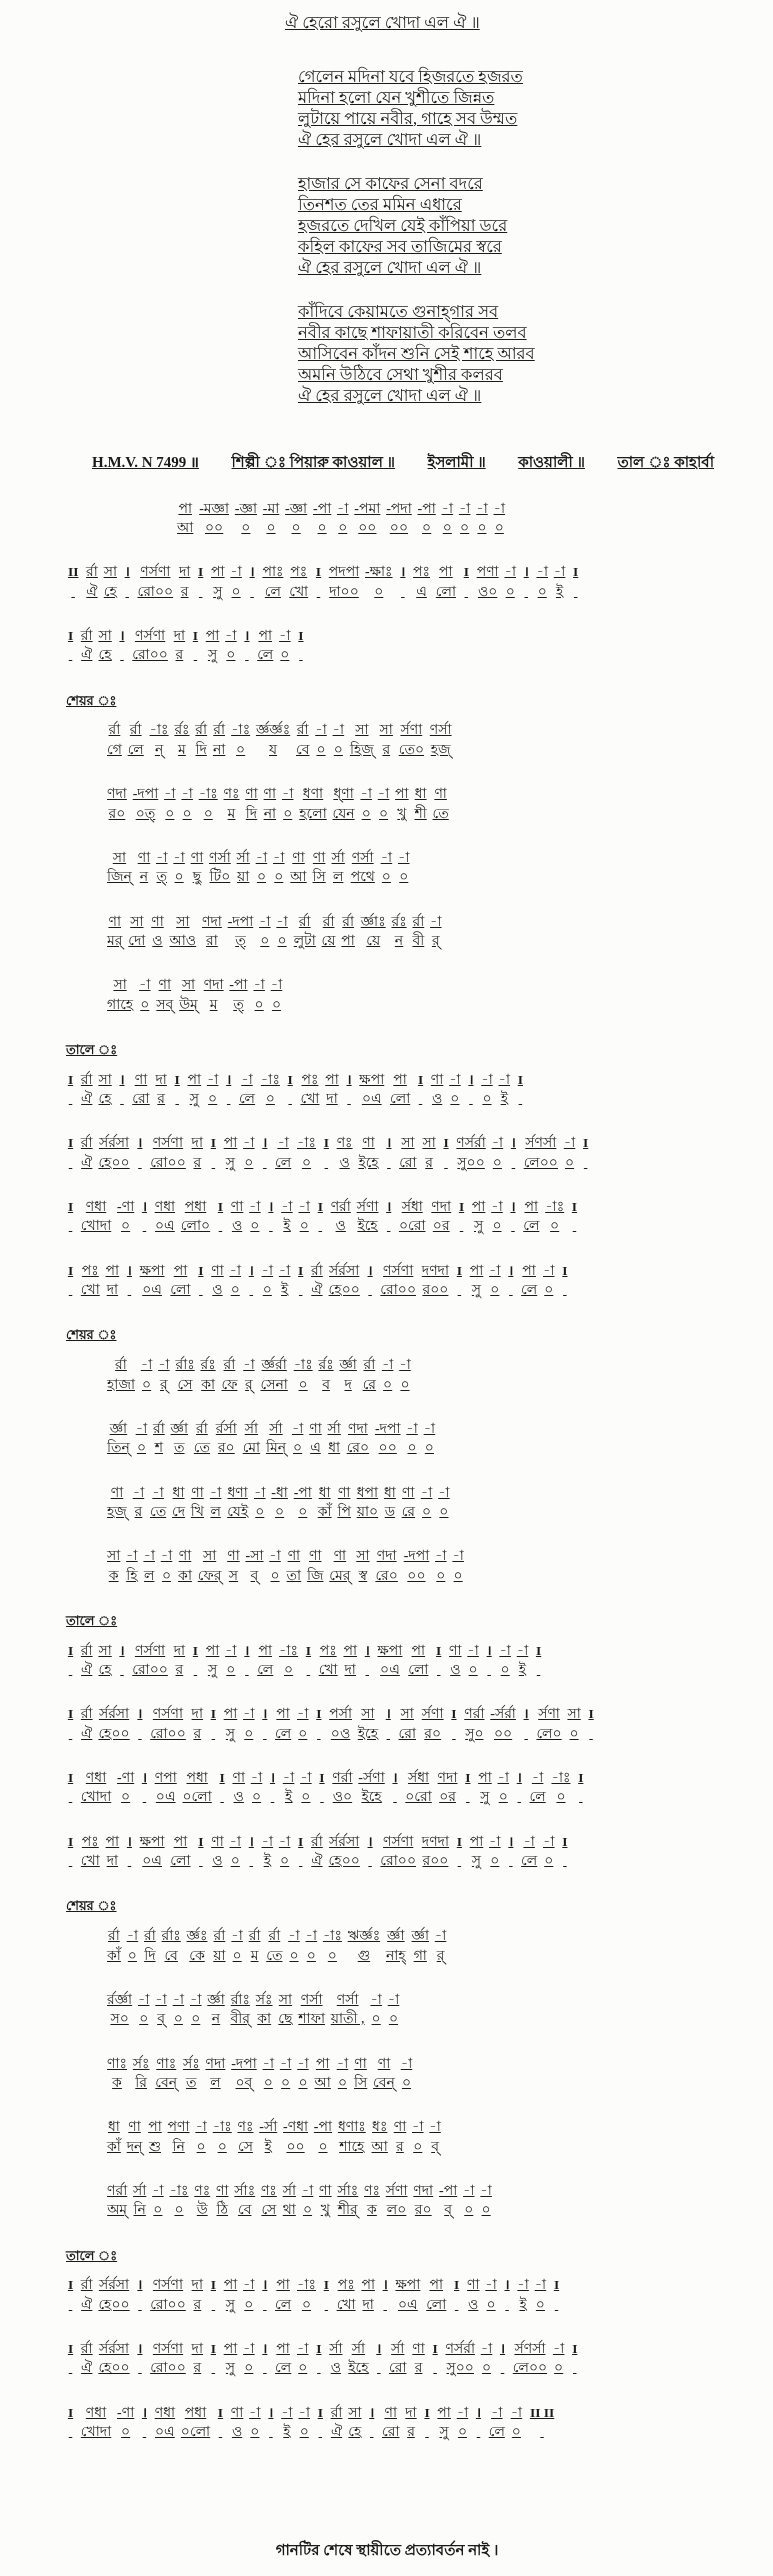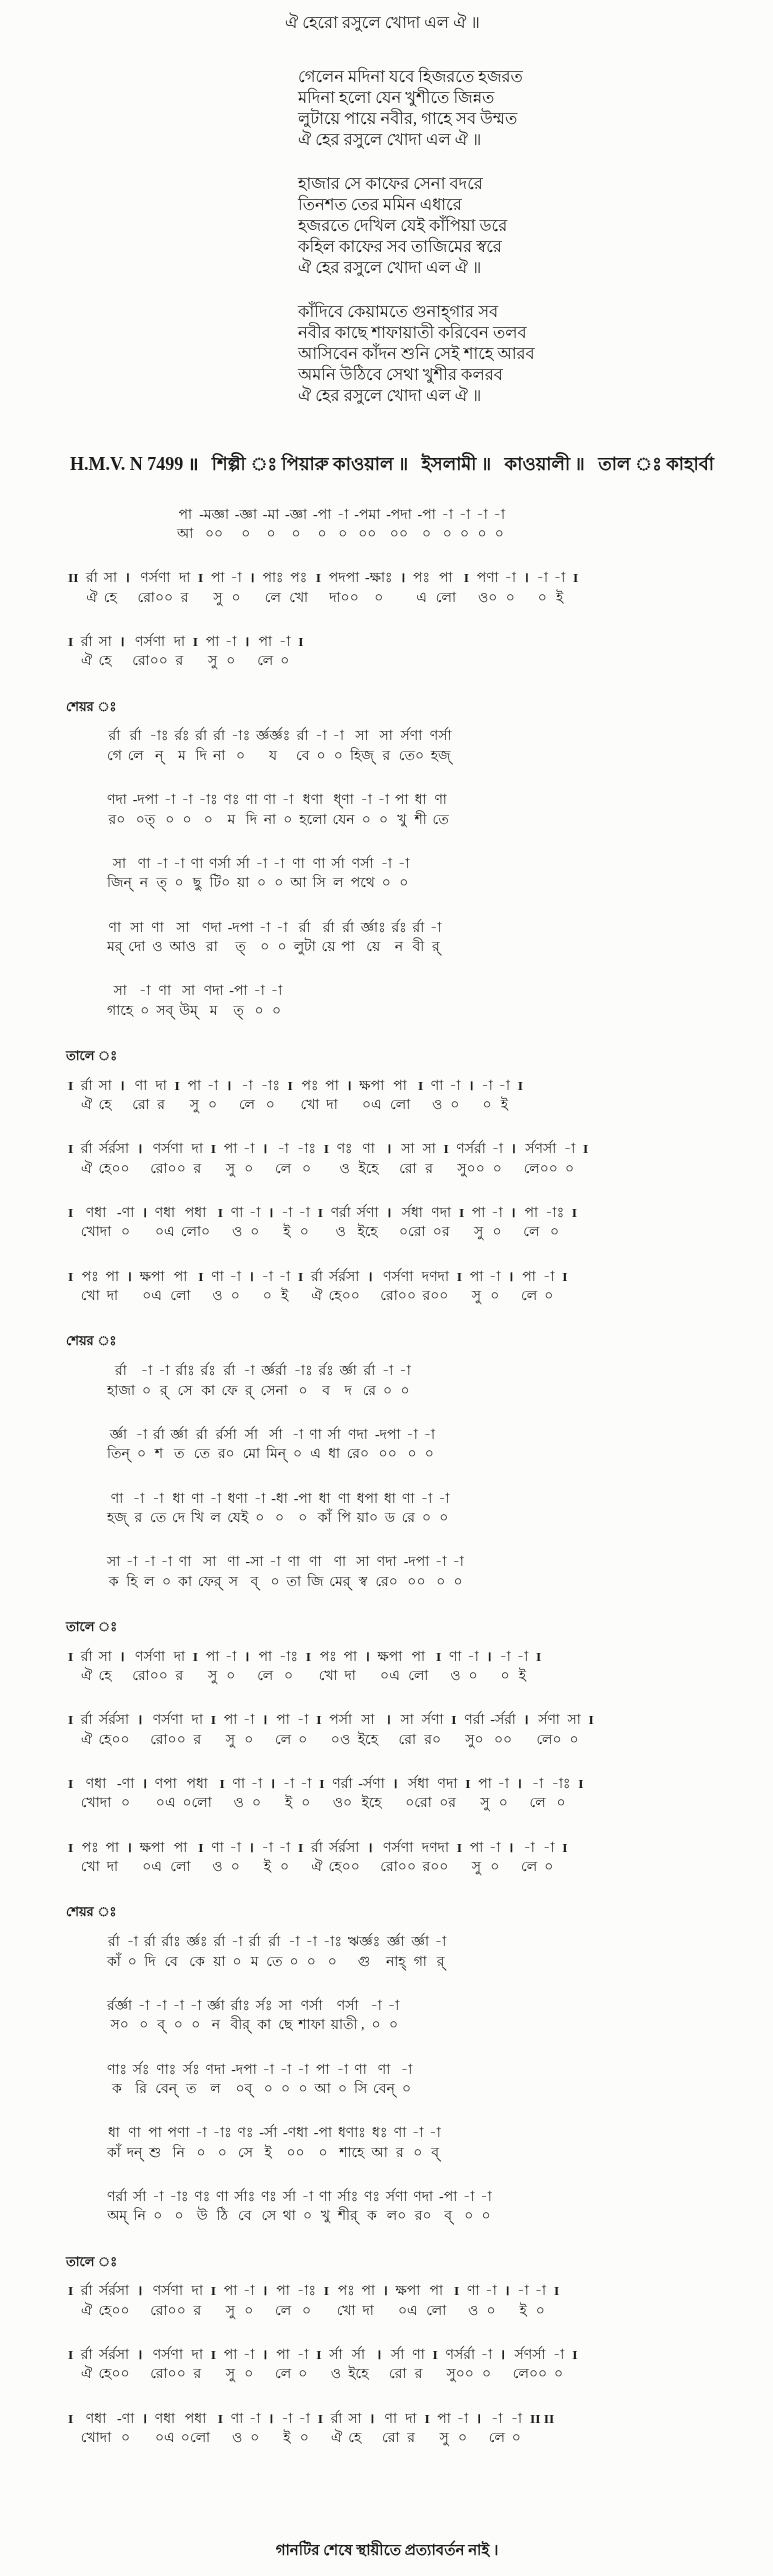--- a/index.html
+++ b/index.html
@@ -1,27 +1,28 @@
 <!DOCTYPE html>
 <html><head>
 <meta charset="utf-8">
 <style>
   html,body{margin:0;padding:0;background:#e8e8e6;}
   .page{
     width:774px;height:2576px;margin:0 auto;background:#fcfcfa;color:#1b1b1b;
     font-family:"Liberation Serif", serif;position:relative;overflow:hidden;
     box-sizing:border-box;
+    text-decoration:underline;
   }
   .lyrics-top{padding-top:11.6px;margin-left:285px;}
   .refrain{font-size:16.4px;line-height:21px;margin:0 0 33px 0;}
   .stanza{margin:0 0 23px 13px;}
   .lyric-line{font-size:16.4px;line-height:21px;margin:0;}
   .header-row{
     display:flex;justify-content:space-between;align-items:baseline;
-    margin:44px 60px 0 70px;font-size:18px;font-weight:bold;white-space:nowrap;
+    margin:44px 60px 0 92px;font-size:15px;font-weight:bold;white-space:nowrap;
   }
   .score{margin:25px 0 0 66px;}
   .block{margin-bottom:15.5px;}
   .block.sheyar .line{margin-left:41px;}
   .blabel{font-size:13px;font-weight:bold;margin:0 0 9.7px 0;}
   .line{display:flex;align-items:flex-start;margin-bottom:25px;}
   .line.indent1{margin-left:111px;}
   .cell{display:inline-flex;flex-direction:column;align-items:center;margin-right:5.8px;}
   .note{font-size:14px;line-height:18.4px;white-space:nowrap;}
   .lyr{font-size:14px;line-height:20.3px;white-space:nowrap;}

